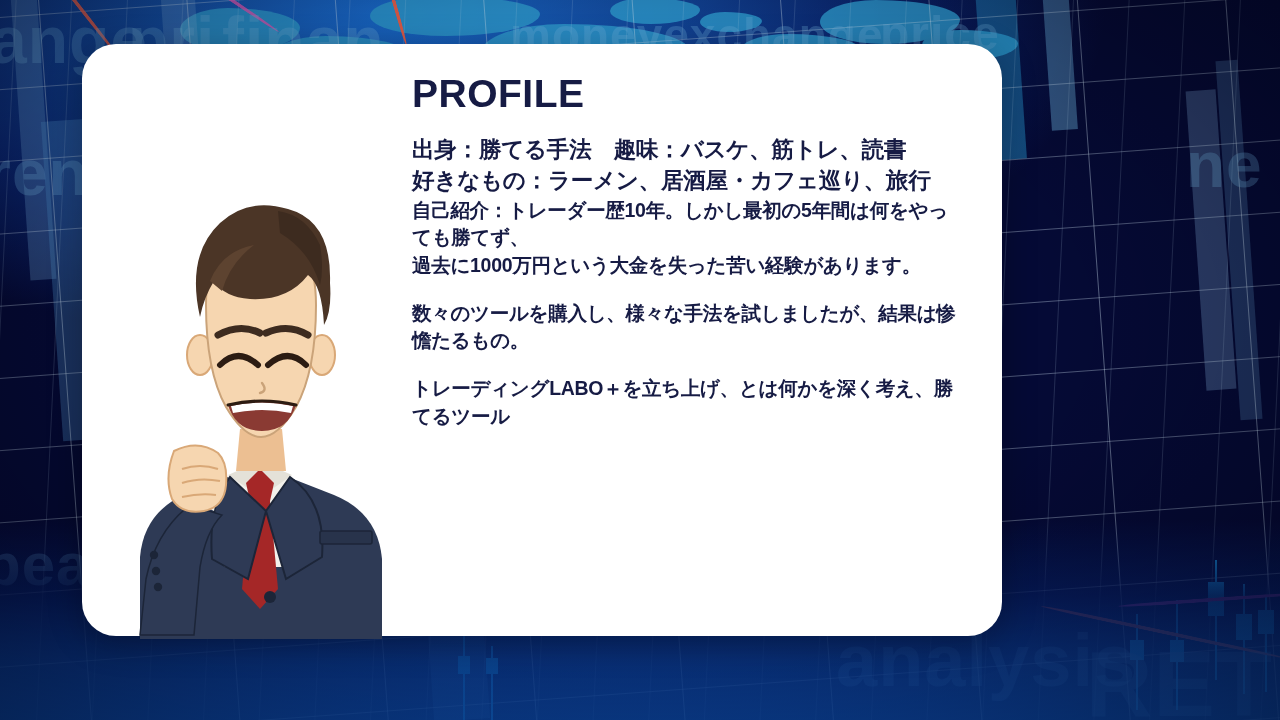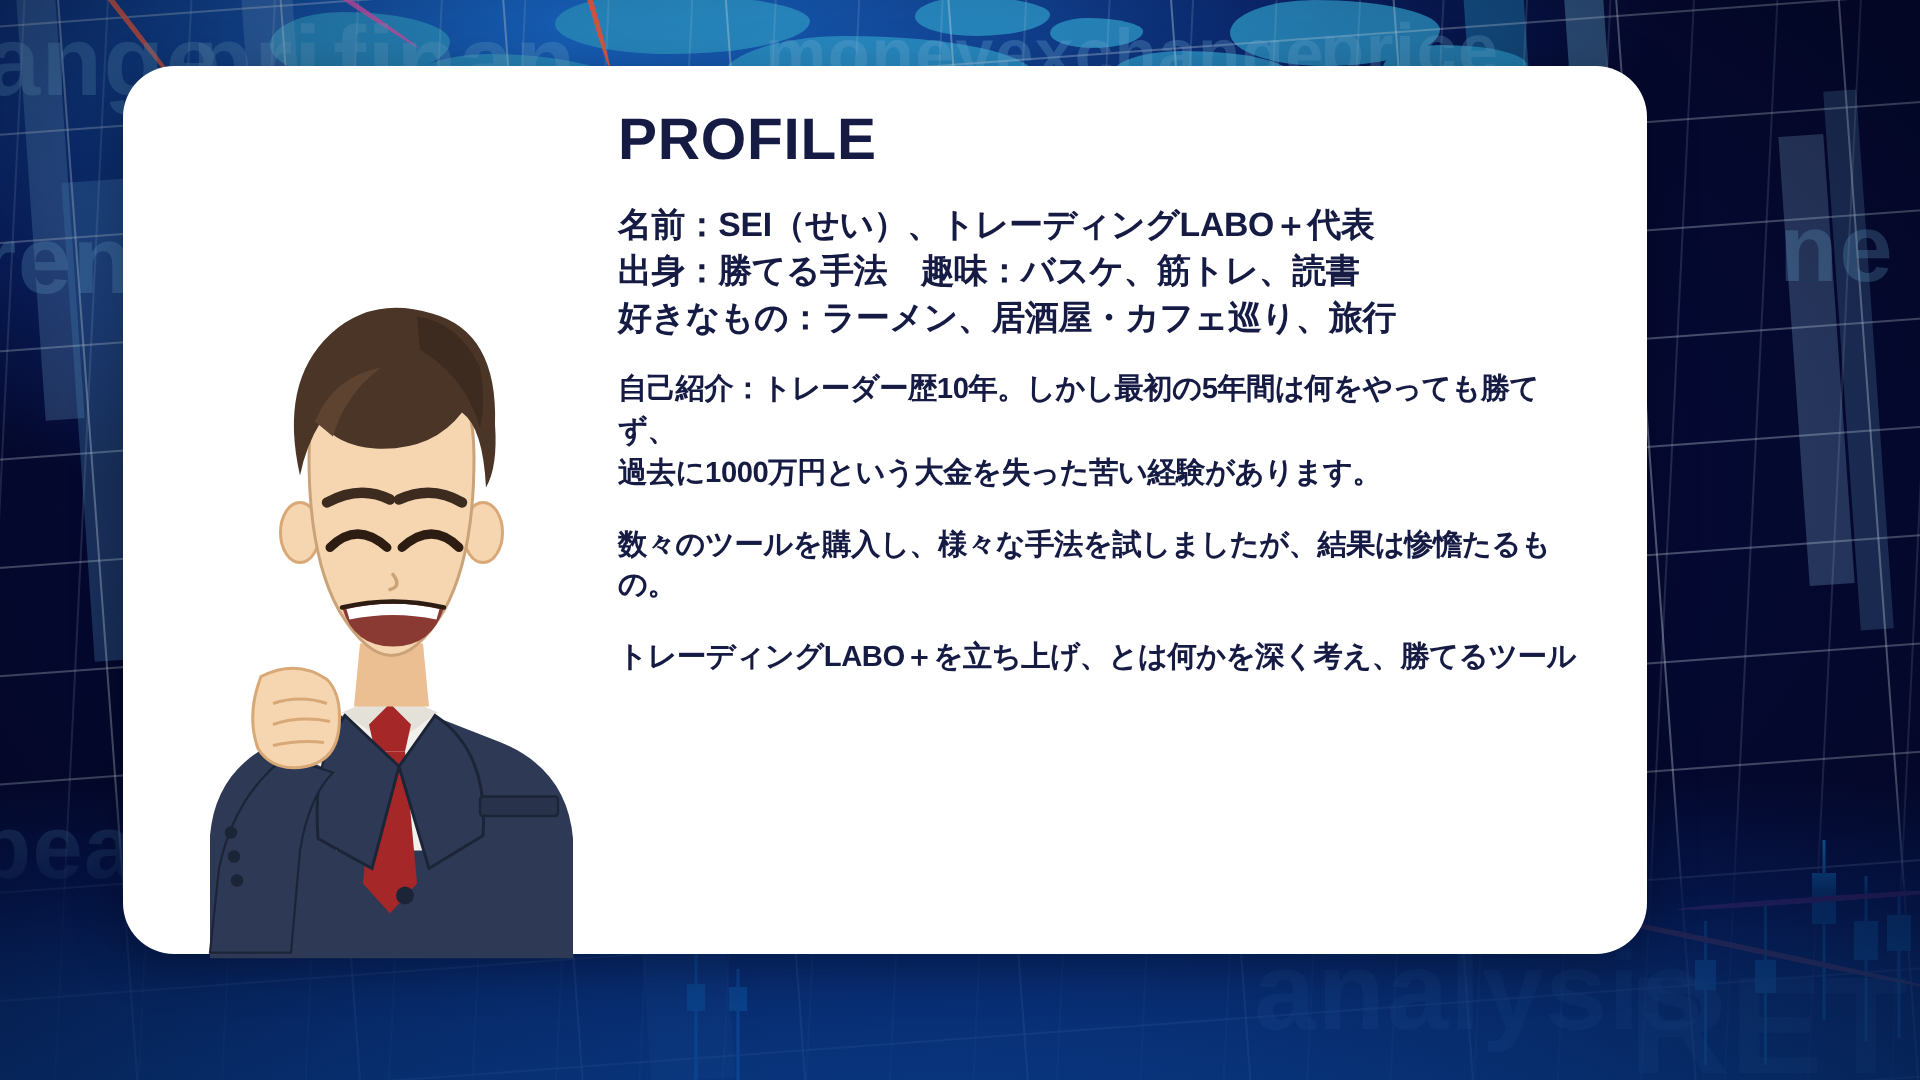--- a/index.html
+++ b/index.html
@@ -62,21 +62,21 @@
   
   .cs{ position:absolute; }
   .cs i{ position:absolute; left:50%; transform:translateX(-50%); width:2px; background:#1aa7f5; }
   .cs b{ position:absolute; left:0; right:0; background:#17a6f2; }
 
   
   .tl{ position:absolute; height:0; border-top:4px solid; border-radius:50%; }
 
   
   #card{
-    position:absolute; left:82px; top:44px; width:1016px; height:592px;
+    position:absolute; left:82px; top:44px; width:920px; height:592px;
     background:#fff; border-radius:34px; z-index:5;
     box-shadow:0 6px 34px rgba(0,0,0,.30);
     display:flex; align-items:stretch;
   }
 
   
   #figure{ position:relative; width:330px; flex:0 0 330px; }
   #char{ position:absolute; left:0; bottom:-3px; width:330px; height:480px; }
 
   
@@ -86,21 +86,21 @@
   #title{
     font-size:39px; font-weight:bold; letter-spacing:.5px;
     color:#161b44; margin:0 0 22px 0; line-height:1;
   }
   .lead{
     font-size:22.5px; font-weight:bold; line-height:1.37;
     color:#161b44; letter-spacing:-.2px;
   }
   .para{
     font-size:19.5px; font-weight:bold; line-height:1.42;
-    color:#161b44; letter-spacing:-.3px; margin-top:19px;
+    color:#161b44; letter-spacing:-.3px; 
   }
   .para.tight{ margin-top:20px; }
 </style>
 </head>
 <body>
 
 <div id="bg">
   <div class="bg-base"></div>
 
   <div class="map">
@@ -235,21 +235,20 @@
 
       <path d="M146 246 Q180 238 214 246 Q206 272 180 272 Q154 272 146 246 Z" fill="#8a3a33"></path>
       <path d="M149 247 Q180 240 211 247 L209 254 Q180 248 151 254 Z" fill="#ffffff"></path>
       <path d="M146 246 Q180 238 214 246" fill="none" stroke="#2c1c12" stroke-width="3" stroke-linecap="round"></path>
     </svg>
   </div>
 
   <div id="content">
     <h1 id="title">PROFILE</h1>
     <div id="lead-block">
-        <div class="lead">名前：SEI（せい）、トレーディングLABO＋代表</div>
         <div class="lead">出身：勝てる手法　趣味：バスケ、筋トレ、読書</div>
         <div class="lead">好きなもの：ラーメン、居酒屋・カフェ巡り、旅行</div>
       </div>
     <div id="para-block">
         <div class="para">
           <div>自己紹介：トレーダー歴10年。しかし最初の5年間は何をやっても勝てず、</div>
           <div>過去に1000万円という大金を失った苦い経験があります。</div>
         </div>
         <div class="para tight">
           <div>数々のツールを購入し、様々な手法を試しましたが、結果は惨憺たるもの。</div>

